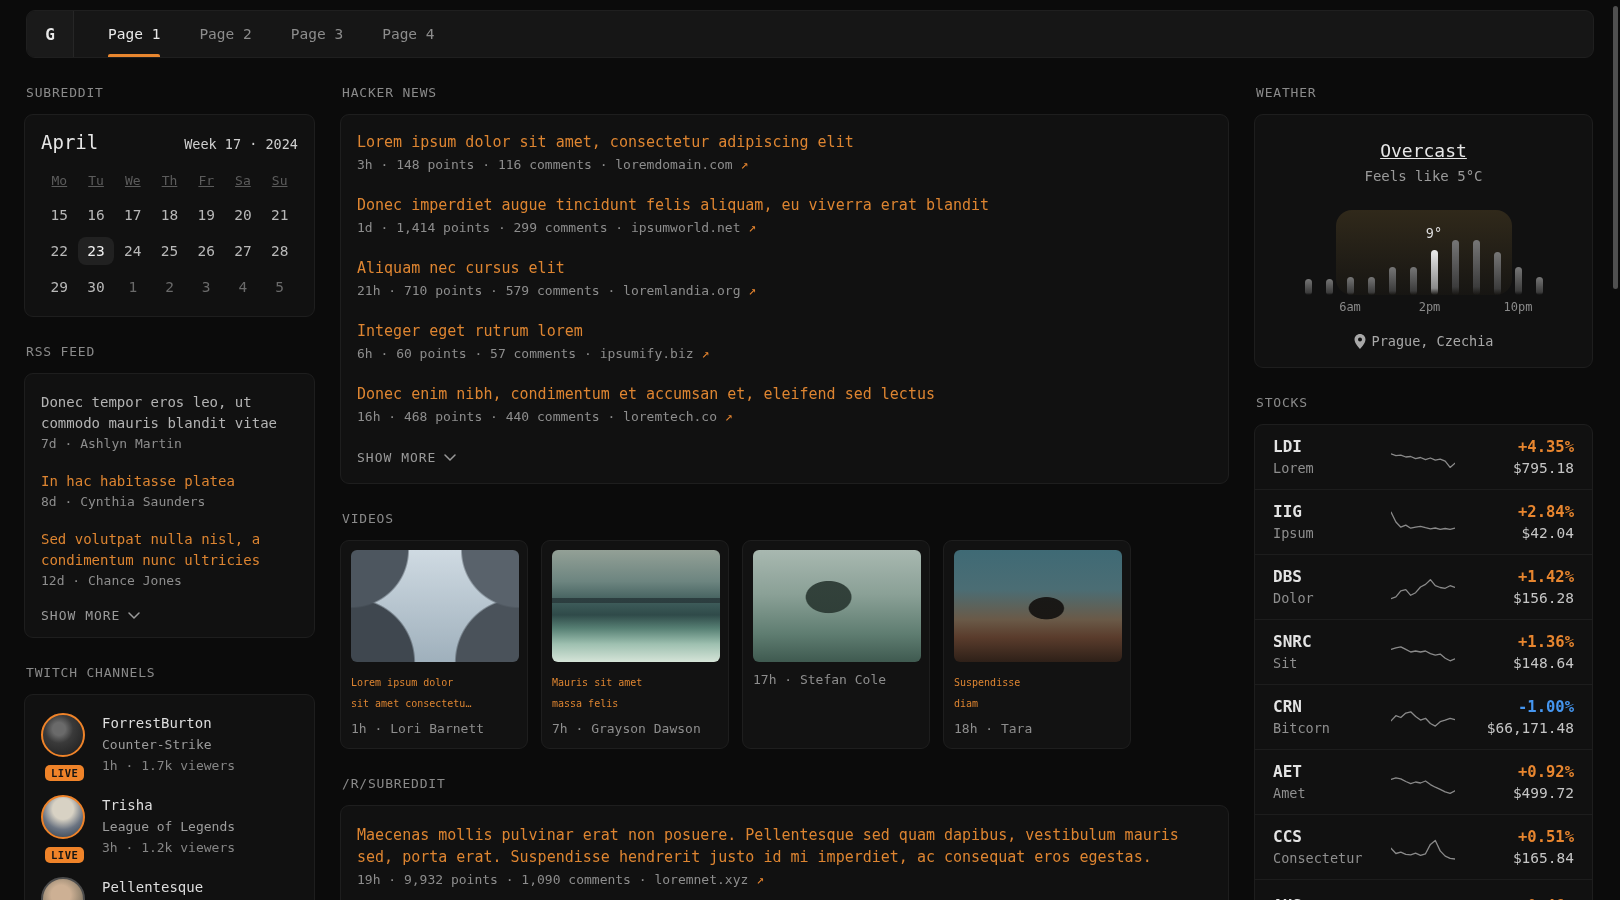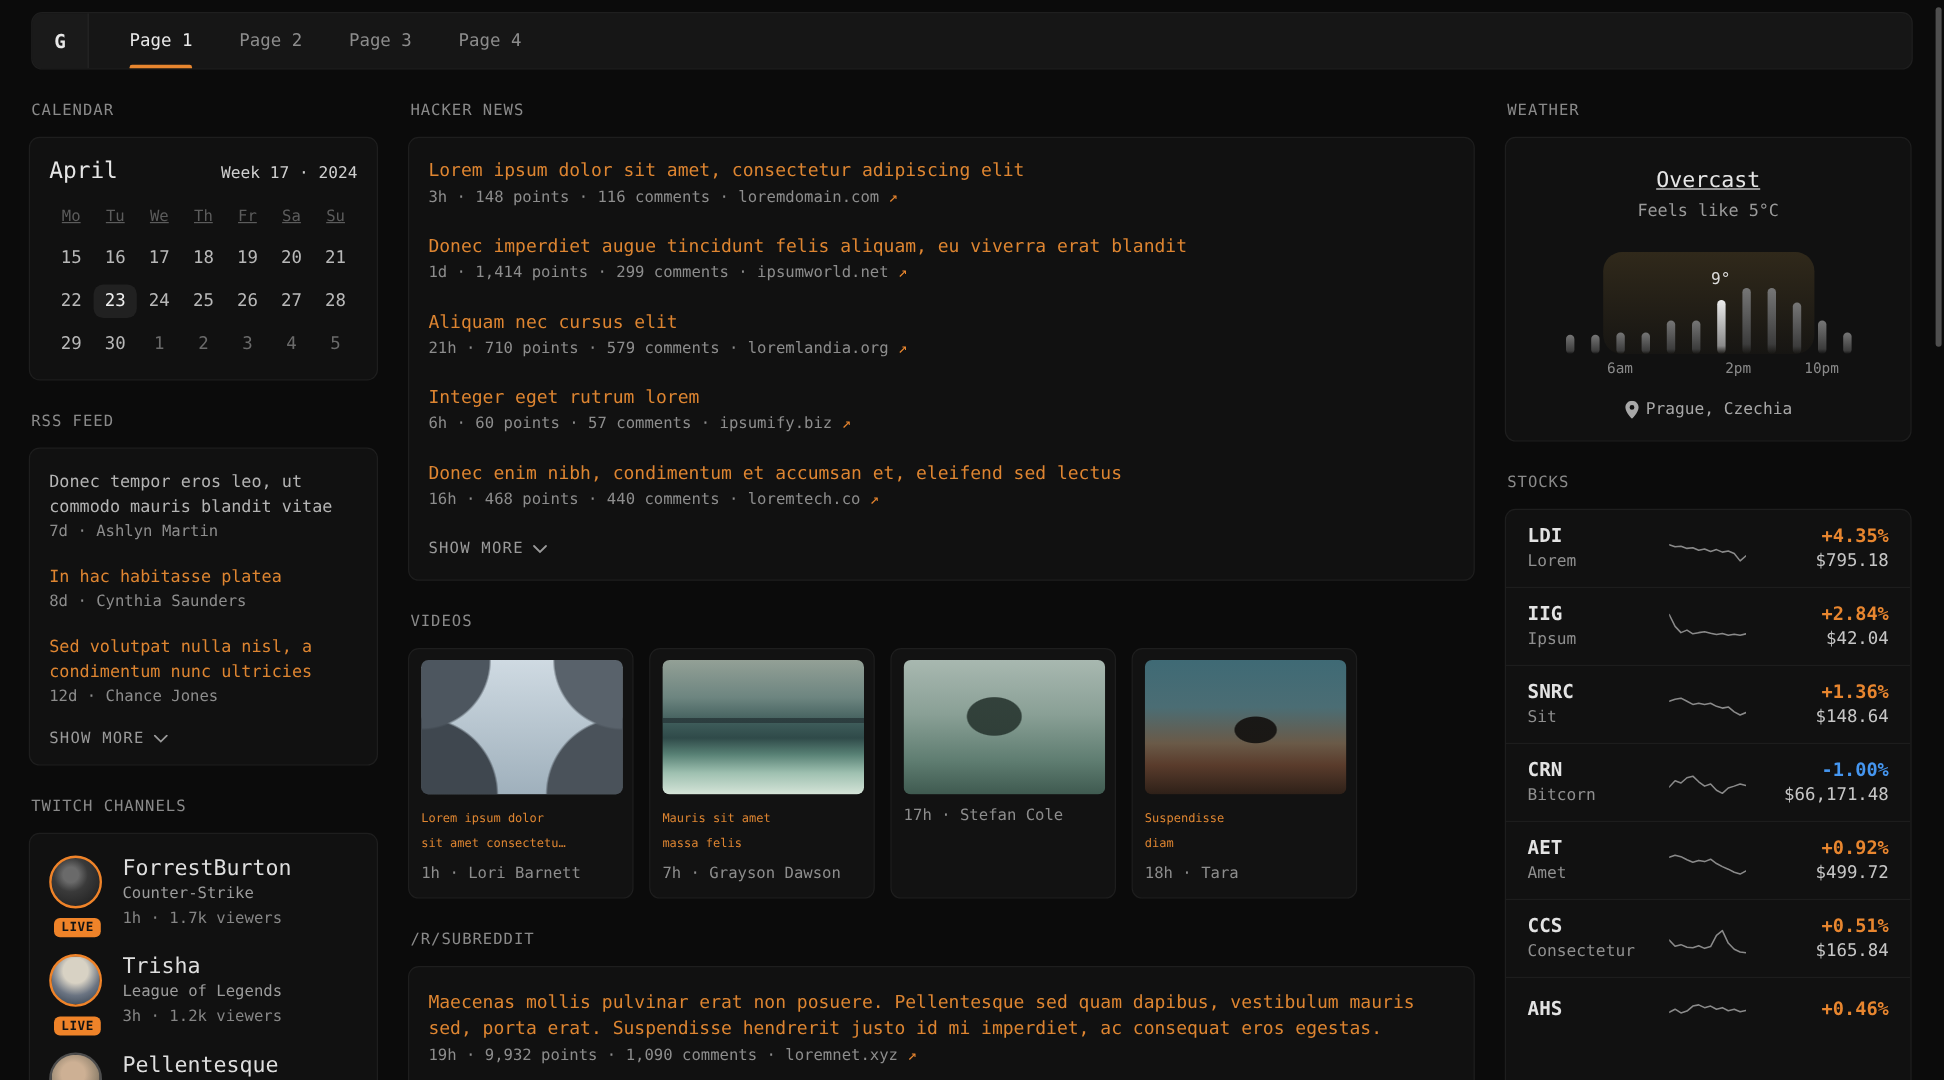--- a/index.html
+++ b/index.html
@@ -81,21 +81,21 @@
   }
   .tw-av.offline { border-color:#4d4d4d; }
   .av-1 { background:radial-gradient(circle at 40% 35%, #6a6a6a 0 18%, #3a3a3a 40%, #1f1f1f 90%); }
   .av-2 { background:radial-gradient(circle at 50% 30%, #d8d2c4 0 30%, #6b7482 60%, #33404e 95%); }
   .av-3 { background:radial-gradient(circle at 45% 40%, #cdb094 0 30%, #9b8a74 60%, #55504a 95%); }
   .tw-live {
     position:absolute; left:4px; bottom:-5px;
     background:#ef8329; color:#141414; font-size:10.5px; font-weight:700;
     padding:2px 6px; border-radius:5px; letter-spacing:0.5px;
   }
-  .tw-name { font-size:18px; color:#dedede; line-height:21px; cursor:pointer; }
+  .tw-name { font-size:14px; color:#dedede; line-height:21px; cursor:pointer; }
   .tw-game { font-size:13px; color:#9c9c9c; line-height:21px; }
   .tw-meta { font-size:13px; color:#868686; line-height:21px; }
   
   .hn-card { padding:16px 16px 10px; }
   .hn-item { margin-bottom:19px; }
   .hn-item .link-title { font-size:15px; line-height:22px; }
   .hn-item .meta { margin-top:2px; }
   .hn-card .show-more { padding:4px 0 8px; }
   .reddit-card { padding:18px 16px; height:140px; }
   .reddit-title { font-size:14.6px; line-height:23px; }
@@ -169,21 +169,21 @@
     <div class="tab">Page 4</div>
   </div>
 </div>
 
 <div class="scrollbar-thumb"></div>
 
 <div class="main">
 
   <div class="col-left">
     <div class="section">
-      <div class="widget-label">CALENDAR</div>
+      <div class="widget-label">SUBREDDIT</div>
       <div class="card cal-card">
         <div class="cal-head">
           <div class="cal-month">April</div>
           <div class="cal-week">Week 17 · 2024</div>
         </div>
         <div class="cal-grid">
           <div class="cal-dow">Mo</div>
           <div class="cal-dow">Tu</div>
           <div class="cal-dow">We</div>
           <div class="cal-dow">Th</div>
@@ -389,21 +389,21 @@
             <div class="wslot">
               <div class="wbar" style="height: 28px;"></div>
             </div>
             <div class="wslot">
               <div class="wbar" style="height: 18px;"></div>
             </div>
             <div class="wtemp" style="left: 136.5px; bottom: 54px;">9°</div>
           </div>
         <div class="w-times" id="w-times">
             <span style="left: 52.5px;">6am</span>
-            <span style="left: 151px;">2pm</span>
+            <span style="left: 132px;">2pm</span>
             <span style="left: 220.5px;">10pm</span>
           </div>
         <div class="w-loc">
           <svg width="12" height="15" viewBox="0 0 24 30">
               <path fill="#a8a8a8" d="M12 0C5.9 0 1 4.9 1 11c0 8 11 19 11 19s11-11 11-19C23 4.9 18.1 0 12 0zm0 15a4 4 0 1 1 0-8 4 4 0 0 1 0 8z"></path>
             </svg>
           <span>Prague, Czechia</span>
         </div>
       </div>
     </div>
@@ -432,20 +432,33 @@
           <div class="sspark"><svg width="64" height="30" viewBox="0 0 64 30">
                 <polyline points="0.0,5.1 4.9,15.0 9.8,20.2 14.8,18.1 19.7,21.2 24.6,20.2 29.5,19.4 34.5,20.7 39.4,21.8 44.3,21.0 49.2,22.3 54.2,21.5 59.1,22.3 64.0,21.2" fill="none" stroke="#8a8a8a" stroke-width="1.3" stroke-linejoin="round" stroke-linecap="round"></polyline>
               </svg></div>
           <div class="scol-r">
             <div class="schange up">+2.84%</div>
             <div class="sprice">$42.04</div>
           </div>
         </div>
         <div class="srow">
           <div class="scol-l">
+            <div class="sticker">DBS</div>
+            <div class="sname">Dolor</div>
+          </div>
+          <div class="sspark"><svg width="64" height="30" viewBox="0 0 64 30">
+                <polyline points="0.0,26.7 4.9,24.9 9.8,18.9 14.8,17.6 19.7,23.3 24.6,20.7 29.5,15.0 34.5,12.4 39.4,7.7 44.3,13.7 49.2,15.5 54.2,16.3 59.1,13.7 64.0,15.5" fill="none" stroke="#8a8a8a" stroke-width="1.3" stroke-linejoin="round" stroke-linecap="round"></polyline>
+              </svg></div>
+          <div class="scol-r">
+            <div class="schange up">+1.42%</div>
+            <div class="sprice">$156.28</div>
+          </div>
+        </div>
+        <div class="srow">
+          <div class="scol-l">
             <div class="sticker">SNRC</div>
             <div class="sname">Sit</div>
           </div>
           <div class="sspark"><svg width="64" height="30" viewBox="0 0 64 30">
                 <polyline points="0.0,12.4 4.9,10.8 9.8,9.8 14.8,12.4 19.7,15.0 24.6,14.0 29.5,15.0 34.5,14.0 39.4,16.6 44.3,18.1 49.2,17.1 54.2,21.2 59.1,23.8 64.0,21.8" fill="none" stroke="#8a8a8a" stroke-width="1.3" stroke-linejoin="round" stroke-linecap="round"></polyline>
               </svg></div>
           <div class="scol-r">
             <div class="schange up">+1.36%</div>
             <div class="sprice">$148.64</div>
           </div>

